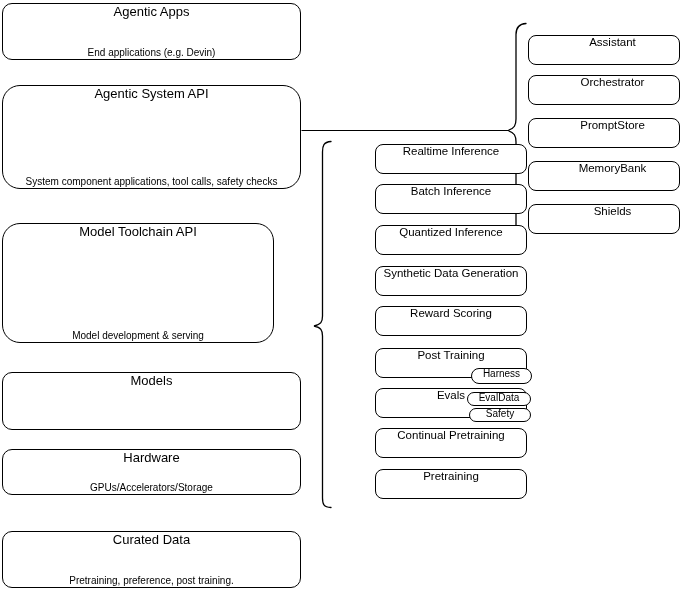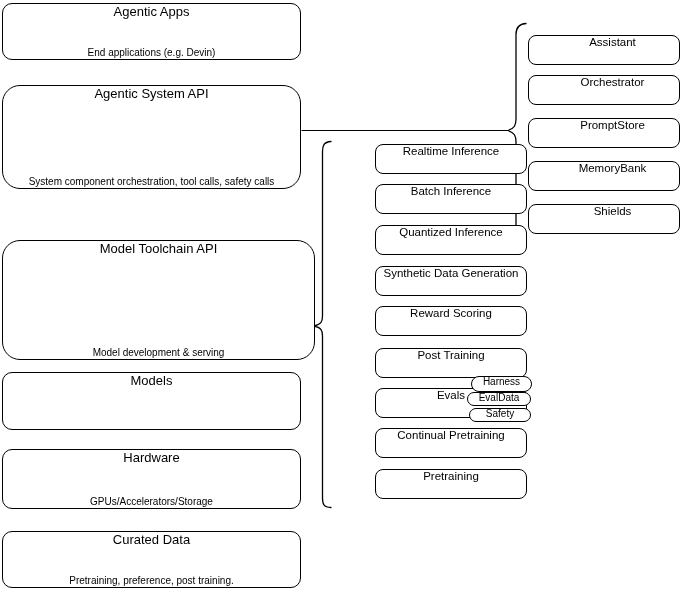--- a/index.html
+++ b/index.html
@@ -67,33 +67,33 @@
              L 516 229 C 516 235, 518 239.5, 526 240" stroke="#000000" stroke-width="1.3" fill="none" stroke-linecap="round"></path>
   </svg>
 
   <div class="box layer" style="left:2px;top:3px;width:299px;height:57px">
     <div class="title">Agentic Apps</div>
     <div class="subtitle">End applications (e.g. Devin)</div>
   </div>
 
   <div class="box layer big" style="left:2px;top:85px;width:299px;height:104px">
     <div class="title">Agentic System API</div>
-    <div class="subtitle">System component orchestration, tool calls, safety calls</div>
+    <div class="subtitle">System component applications, tool calls, safety checks</div>
   </div>
 
-  <div class="box layer big" style="left:2px;top:240px;width:313px;height:120px">
+  <div class="box layer big" style="left:2px;top:223px;width:272px;height:120px">
     <div class="title">Model Toolchain API</div>
     <div class="subtitle">Model development &amp; serving</div>
   </div>
 
   <div class="box layer" style="left:2px;top:372px;width:299px;height:58px">
     <div class="title">Models</div>
   </div>
 
-  <div class="box layer" style="left:2px;top:449px;width:299px;height:60px">
+  <div class="box layer" style="left:2px;top:449px;width:299px;height:46px">
     <div class="title">Hardware</div>
     <div class="subtitle">GPUs/Accelerators/Storage</div>
   </div>
 
   <div class="box layer" style="left:2px;top:531px;width:299px;height:57px">
     <div class="title">Curated Data</div>
     <div class="subtitle">Pretraining, preference, post training.</div>
   </div>
 
   <div class="box node" style="top:144px">
@@ -117,21 +117,21 @@
   <div class="box node" style="top:388px">
     <span>Evals</span>
   </div>
   <div class="box node" style="top:428px">
     <span>Continual Pretraining</span>
   </div>
   <div class="box node" style="top:469px">
     <span>Pretraining</span>
   </div>
 
-  <div class="box pill" style="left:471px;top:376px;width:61px;height:16px">
+  <div class="box pill" style="left:471px;top:368px;width:61px;height:16px">
     <span>Harness</span>
   </div>
   <div class="box pill" style="left:467px;top:392px;width:64px;height:14px">
     <span>EvalData</span>
   </div>
   <div class="box pill" style="left:469px;top:408px;width:62px;height:14px">
     <span>Safety</span>
   </div>
 
   <div class="box component" style="top:35px">

